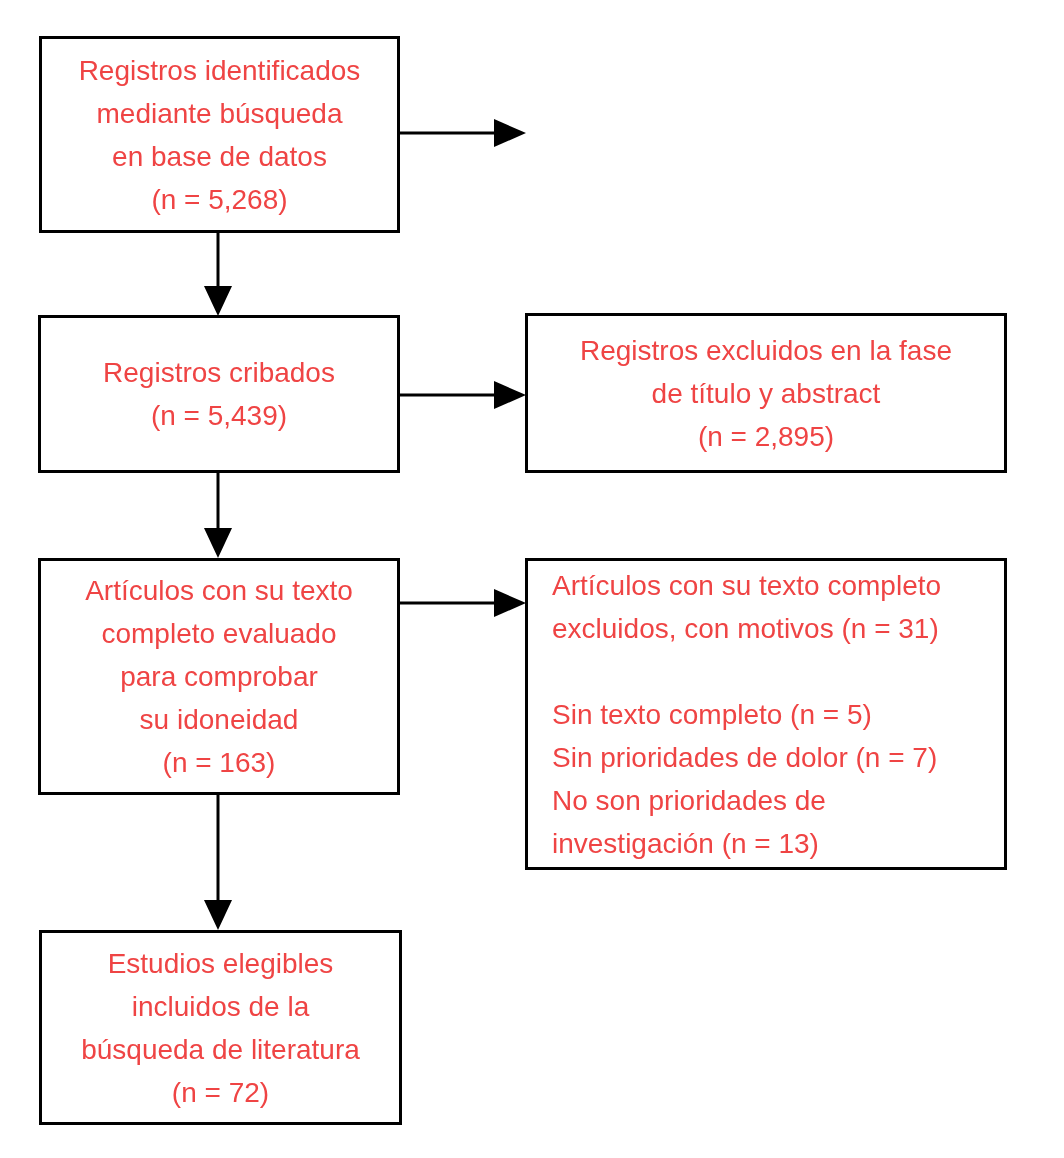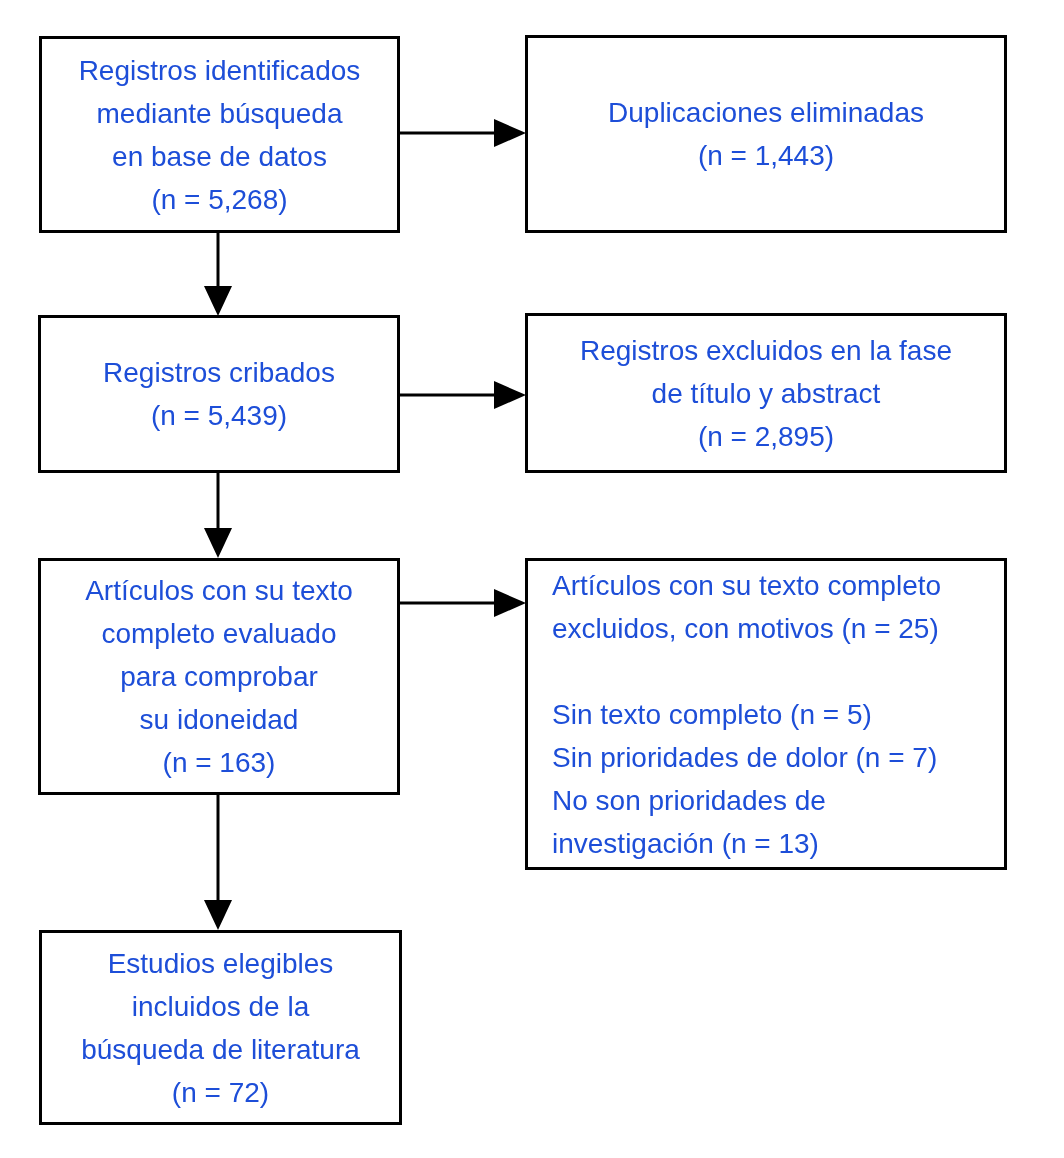--- a/index.html
+++ b/index.html
@@ -6,21 +6,21 @@
     margin: 0;
     padding: 0;
     background: #ffffff;
   }
   .diagram {
     position: relative;
     width: 952px;
     height: 1158px;
     background: #ffffff;
     font-family: "Liberation Sans", "DejaVu Sans", sans-serif;
-    color: #1d4ed8;
+    color: #ef4444;
   }
   .arrows {
     position: absolute;
     left: 0;
     top: 0;
     width: 1064px;
     height: 1158px;
     pointer-events: none;
   }
   .arrows line {
@@ -93,24 +93,20 @@
     </g>
   </svg>
 
   <div class="box box-identified">
     <div class="box-text">Registros identificados
 mediante búsqueda
 en base de datos
 (n = 5,268)</div>
   </div>
 
-  <div class="box box-duplicates">
-    <div class="box-text">Duplicaciones eliminadas
-(n = 1,443)</div>
-  </div>
 
   <div class="box box-screened">
     <div class="box-text">Registros cribados
 (n = 5,439)</div>
   </div>
 
   <div class="box box-excluded-ta">
     <div class="box-text">Registros excluidos en la fase
 de título y abstract
 (n = 2,895)</div>
@@ -119,21 +115,21 @@
   <div class="box box-fulltext">
     <div class="box-text">Artículos con su texto
 completo evaluado
 para comprobar
 su idoneidad
 (n = 163)</div>
   </div>
 
   <div class="box box-ft-excluded">
     <div class="box-text">Artículos con su texto completo
-excluidos, con motivos (n = 25)
+excluidos, con motivos (n = 31)
 
 Sin texto completo (n = 5)
 Sin prioridades de dolor (n = 7)
 No son prioridades de
 investigación (n = 13)</div>
   </div>
 
   <div class="box box-included">
     <div class="box-text">Estudios elegibles
 incluidos de la

